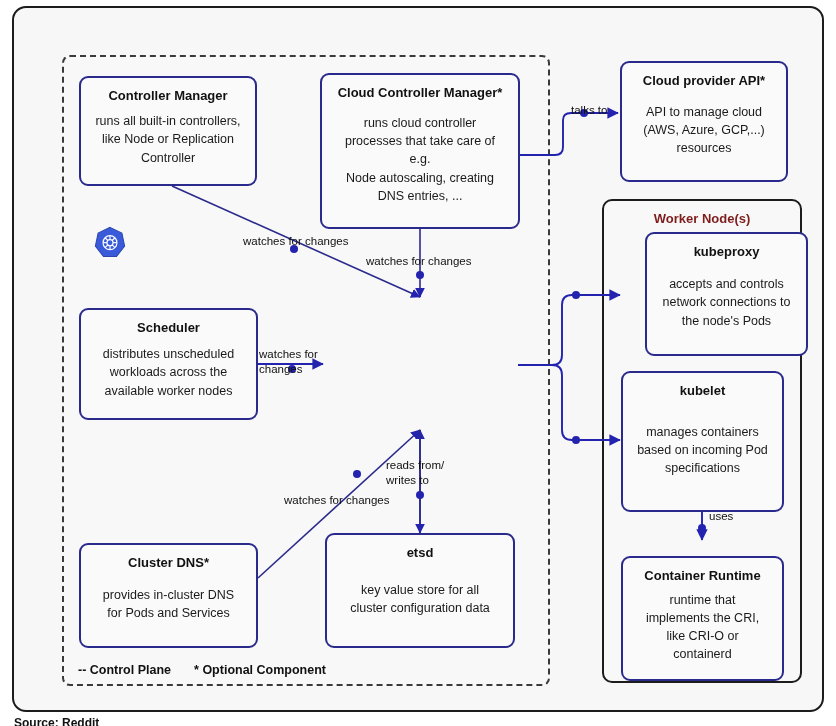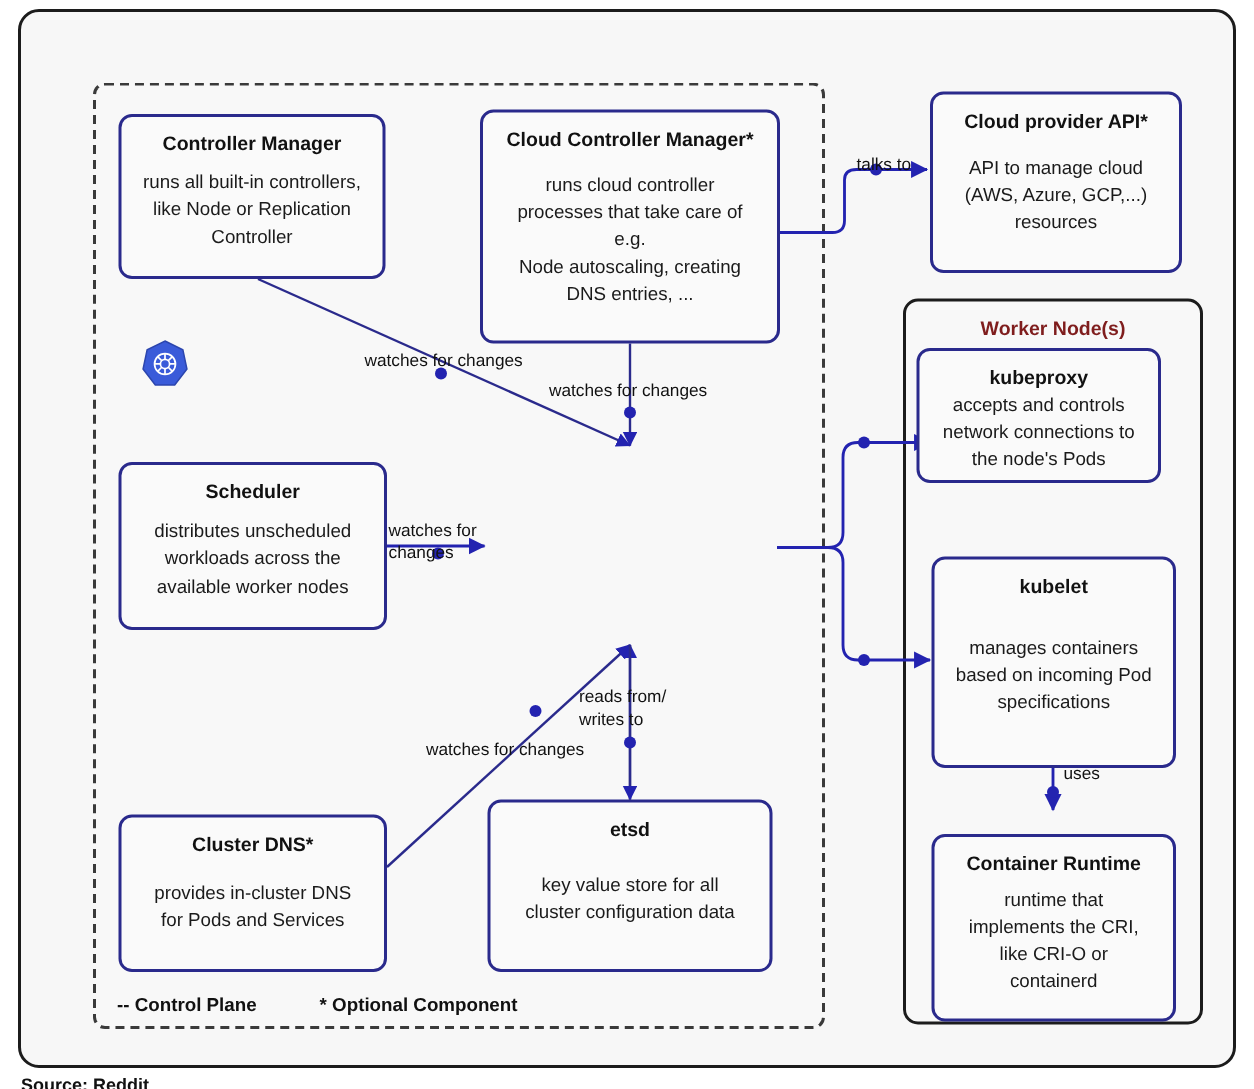--- a/index.html
+++ b/index.html
@@ -63,21 +63,21 @@
     line-height:1.3;white-space:pre-line;
   }
 
   
   .k8s-logo{position:absolute;left:93px;top:226px;width:34px;height:34px;}
 
   
   .legend{
     position:absolute;left:78px;top:663px;
     font-size:12.5px;font-weight:bold;color:#111;
-    display:flex;gap:42px;align-items:center;
+    display:flex;gap:23px;align-items:center;
   }
 
   
   .source{
     position:absolute;left:14px;top:716px;
     font-size:12px;font-weight:bold;color:#111;white-space:nowrap;
   }
 </style>
 </head>
 <body>
@@ -187,21 +187,21 @@
     <div class="desc">provides in-cluster DNS
 for Pods and Services</div>
   </div>
 
   <div class="box" style="left:325px;top:533px;width:190px;height:115px;">
     <div class="title">etsd</div>
     <div class="desc">key value store for all
 cluster configuration data</div>
   </div>
 
-  <div class="box" style="left:611px;top:232px;width:163px;height:90px;">
+  <div class="box" style="left:645px;top:232px;width:163px;height:124px;">
     <div class="title">kubeproxy</div>
     <div class="desc">accepts and controls
 network connections to
 the node's Pods</div>
   </div>
 
   <div class="box" style="left:621px;top:371px;width:163px;height:141px;">
     <div class="title">kubelet</div>
     <div class="desc">manages containers
 based on incoming Pod

